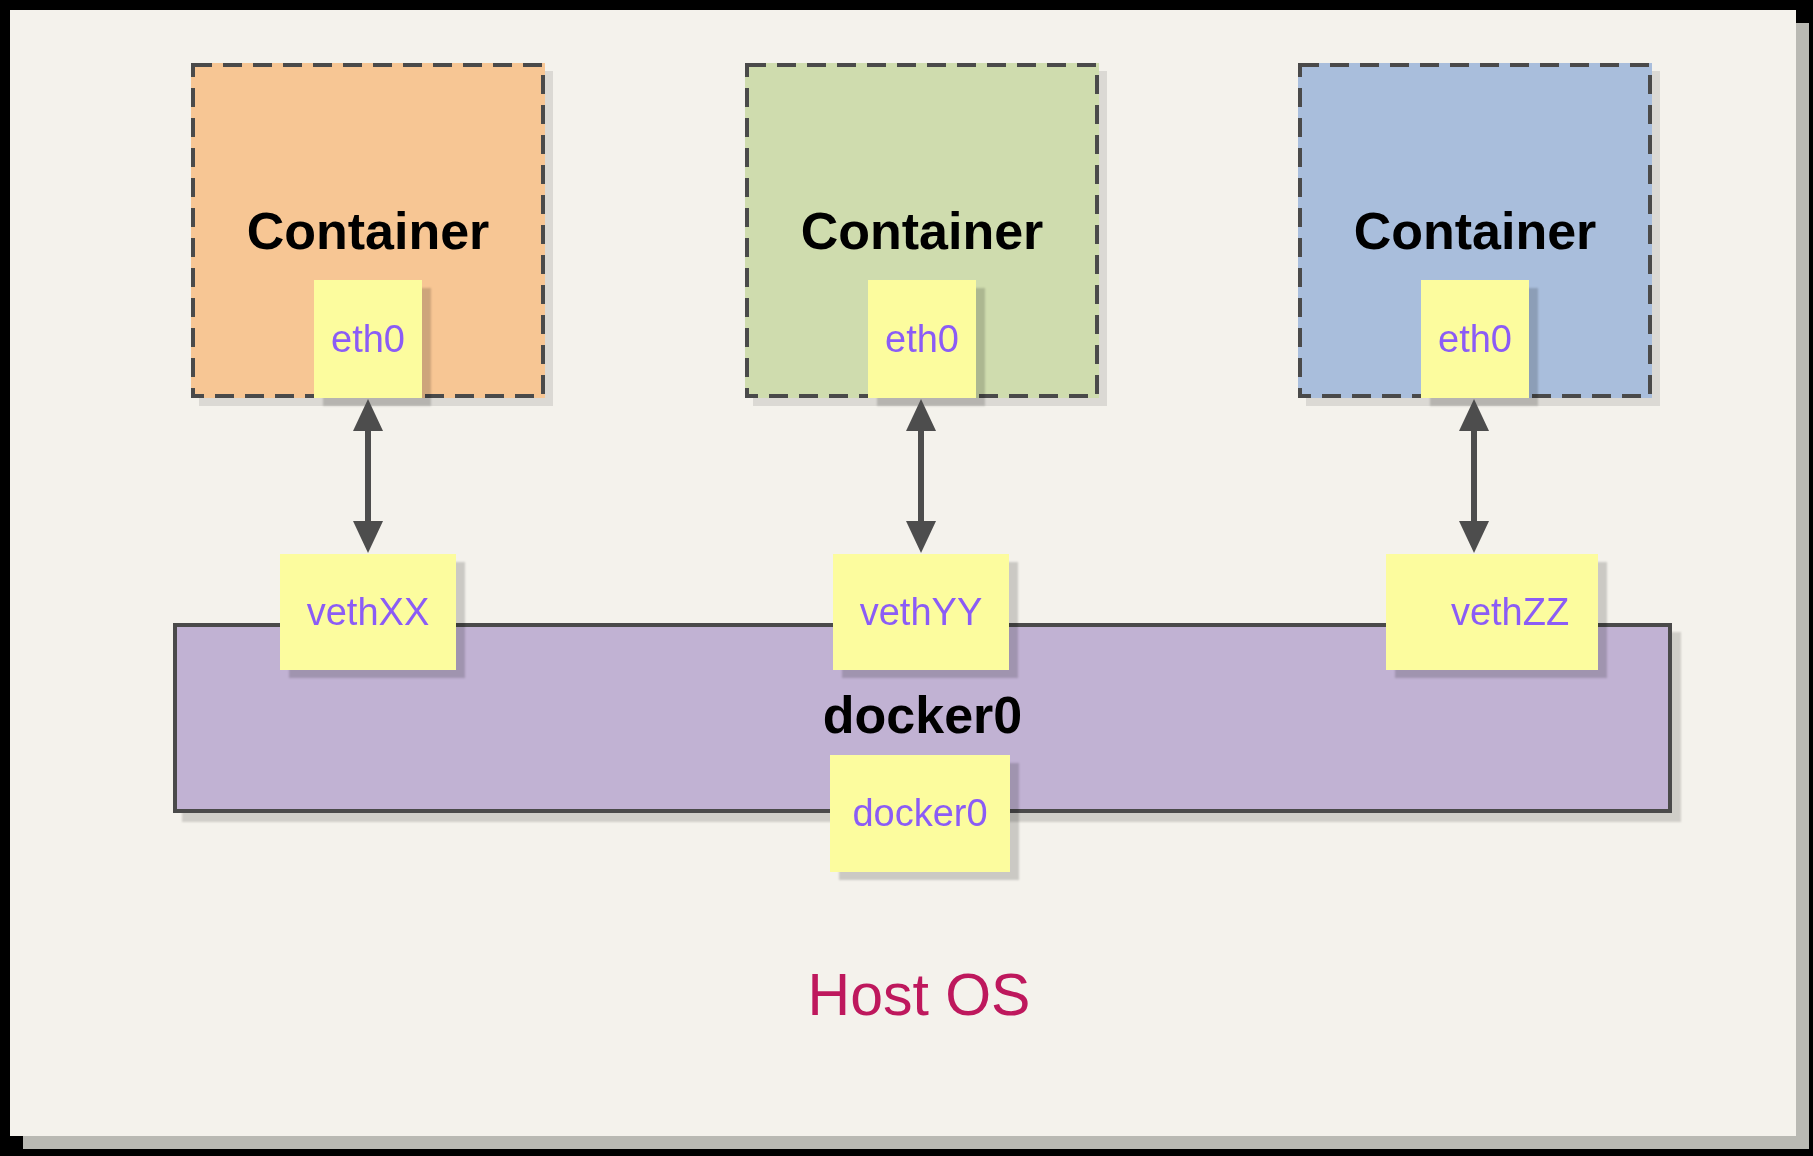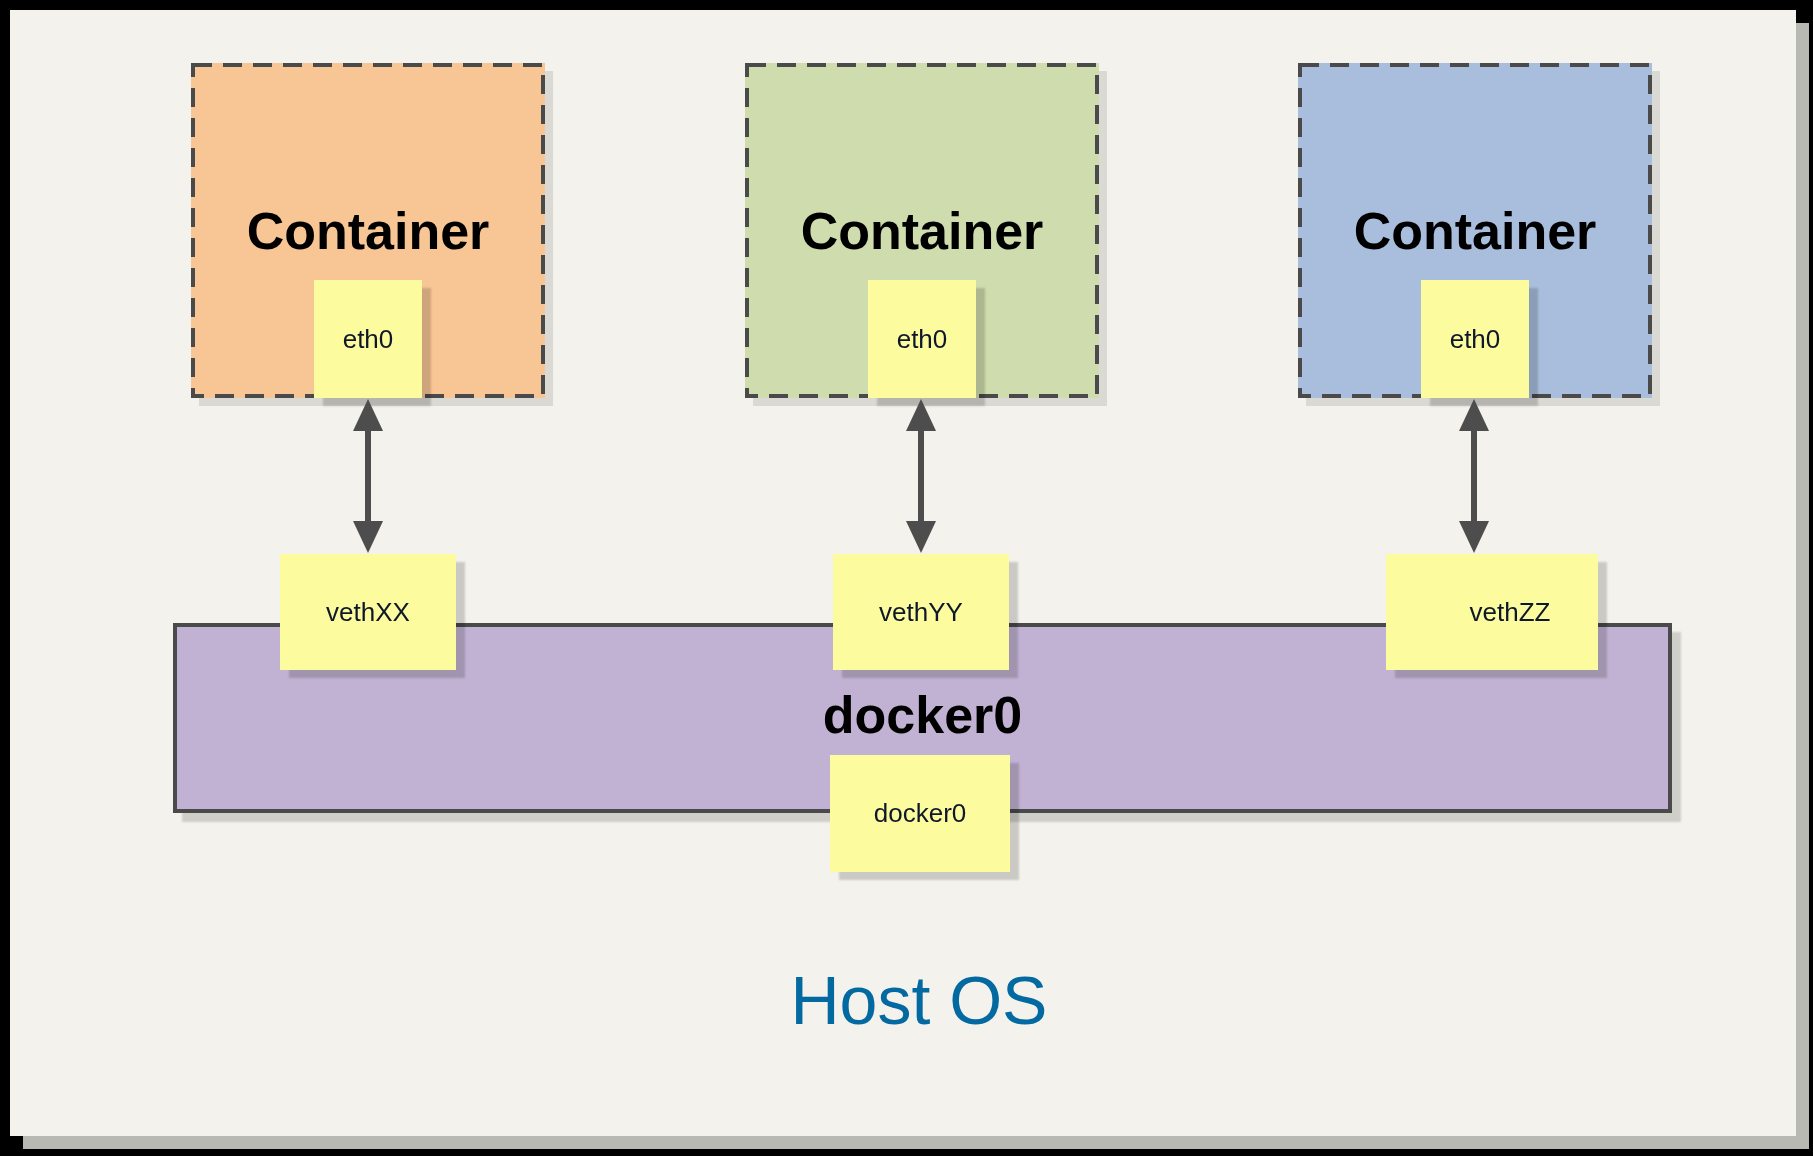--- a/index.html
+++ b/index.html
@@ -7,34 +7,34 @@
         font-family:"Liberation Sans", sans-serif;}
   .panel{position:absolute;left:10px;top:10px;width:1786px;height:1126px;
          background:#F4F2EC;box-shadow:13px 13px 0 #B9B9B3;}
   
   .container-box{position:absolute;top:53px;width:354px;height:335px;
                  box-shadow:8px 8px 0 rgba(0,0,0,0.10);}
   .container-box .dash-svg{position:absolute;left:0;top:0;}
   .container-label{position:absolute;left:0;right:0;top:142px;text-align:center;
                    font-size:52px;font-weight:bold;color:#000;line-height:1;}
   .note{display:flex;align-items:center;justify-content:center;
-        font-size:26px;color:#0f172a;box-shadow:9px 8px 2px rgba(0,0,0,0.17);}
+        font-size:38px;color:#8b5cf6;box-shadow:9px 8px 2px rgba(0,0,0,0.17);}
   .eth-note{position:absolute;left:50%;bottom:0;transform:translateX(-50%);
             width:108px;height:118px;}
   .veth-note{position:absolute;top:544px;width:176px;height:116px;z-index:5;}
   .arrow{position:absolute;top:387px;width:44px;height:158px;z-index:2;}
   .bridge-bar{position:absolute;left:163px;top:613px;width:1499px;height:190px;
               border:4px solid #4A4A4A;box-sizing:border-box;
               box-shadow:9px 9px 2px rgba(0,0,0,0.15);}
   .bridge-label{position:absolute;left:0;right:0;top:62px;text-align:center;
                 font-size:52px;font-weight:bold;color:#000;line-height:1;}
   .bridge-if-note{position:absolute;left:820px;top:745px;width:180px;height:117px;z-index:5;}
   .ip-text{position:absolute;left:1012px;top:840px;font-size:42px;color:#000;line-height:1;}
   .host-label{position:absolute;left:909px;top:956px;transform:translateX(-50%);
-              font-size:68px;color:#0369a1;line-height:1;white-space:nowrap;}
+              font-size:59px;color:#be185d;line-height:1;white-space:nowrap;}
 </style>
 </head>
 <body>
 
 <div class="page">
   <div class="panel">
 
     <div class="container-box" style="left: 181px; background: rgb(247, 198, 148);">
       <svg class="dash-svg" width="354" height="335">
         <rect x="2" y="2" width="350" height="331" fill="none" stroke="#4A4A4A" stroke-width="4" stroke-dasharray="19 11"></rect>

